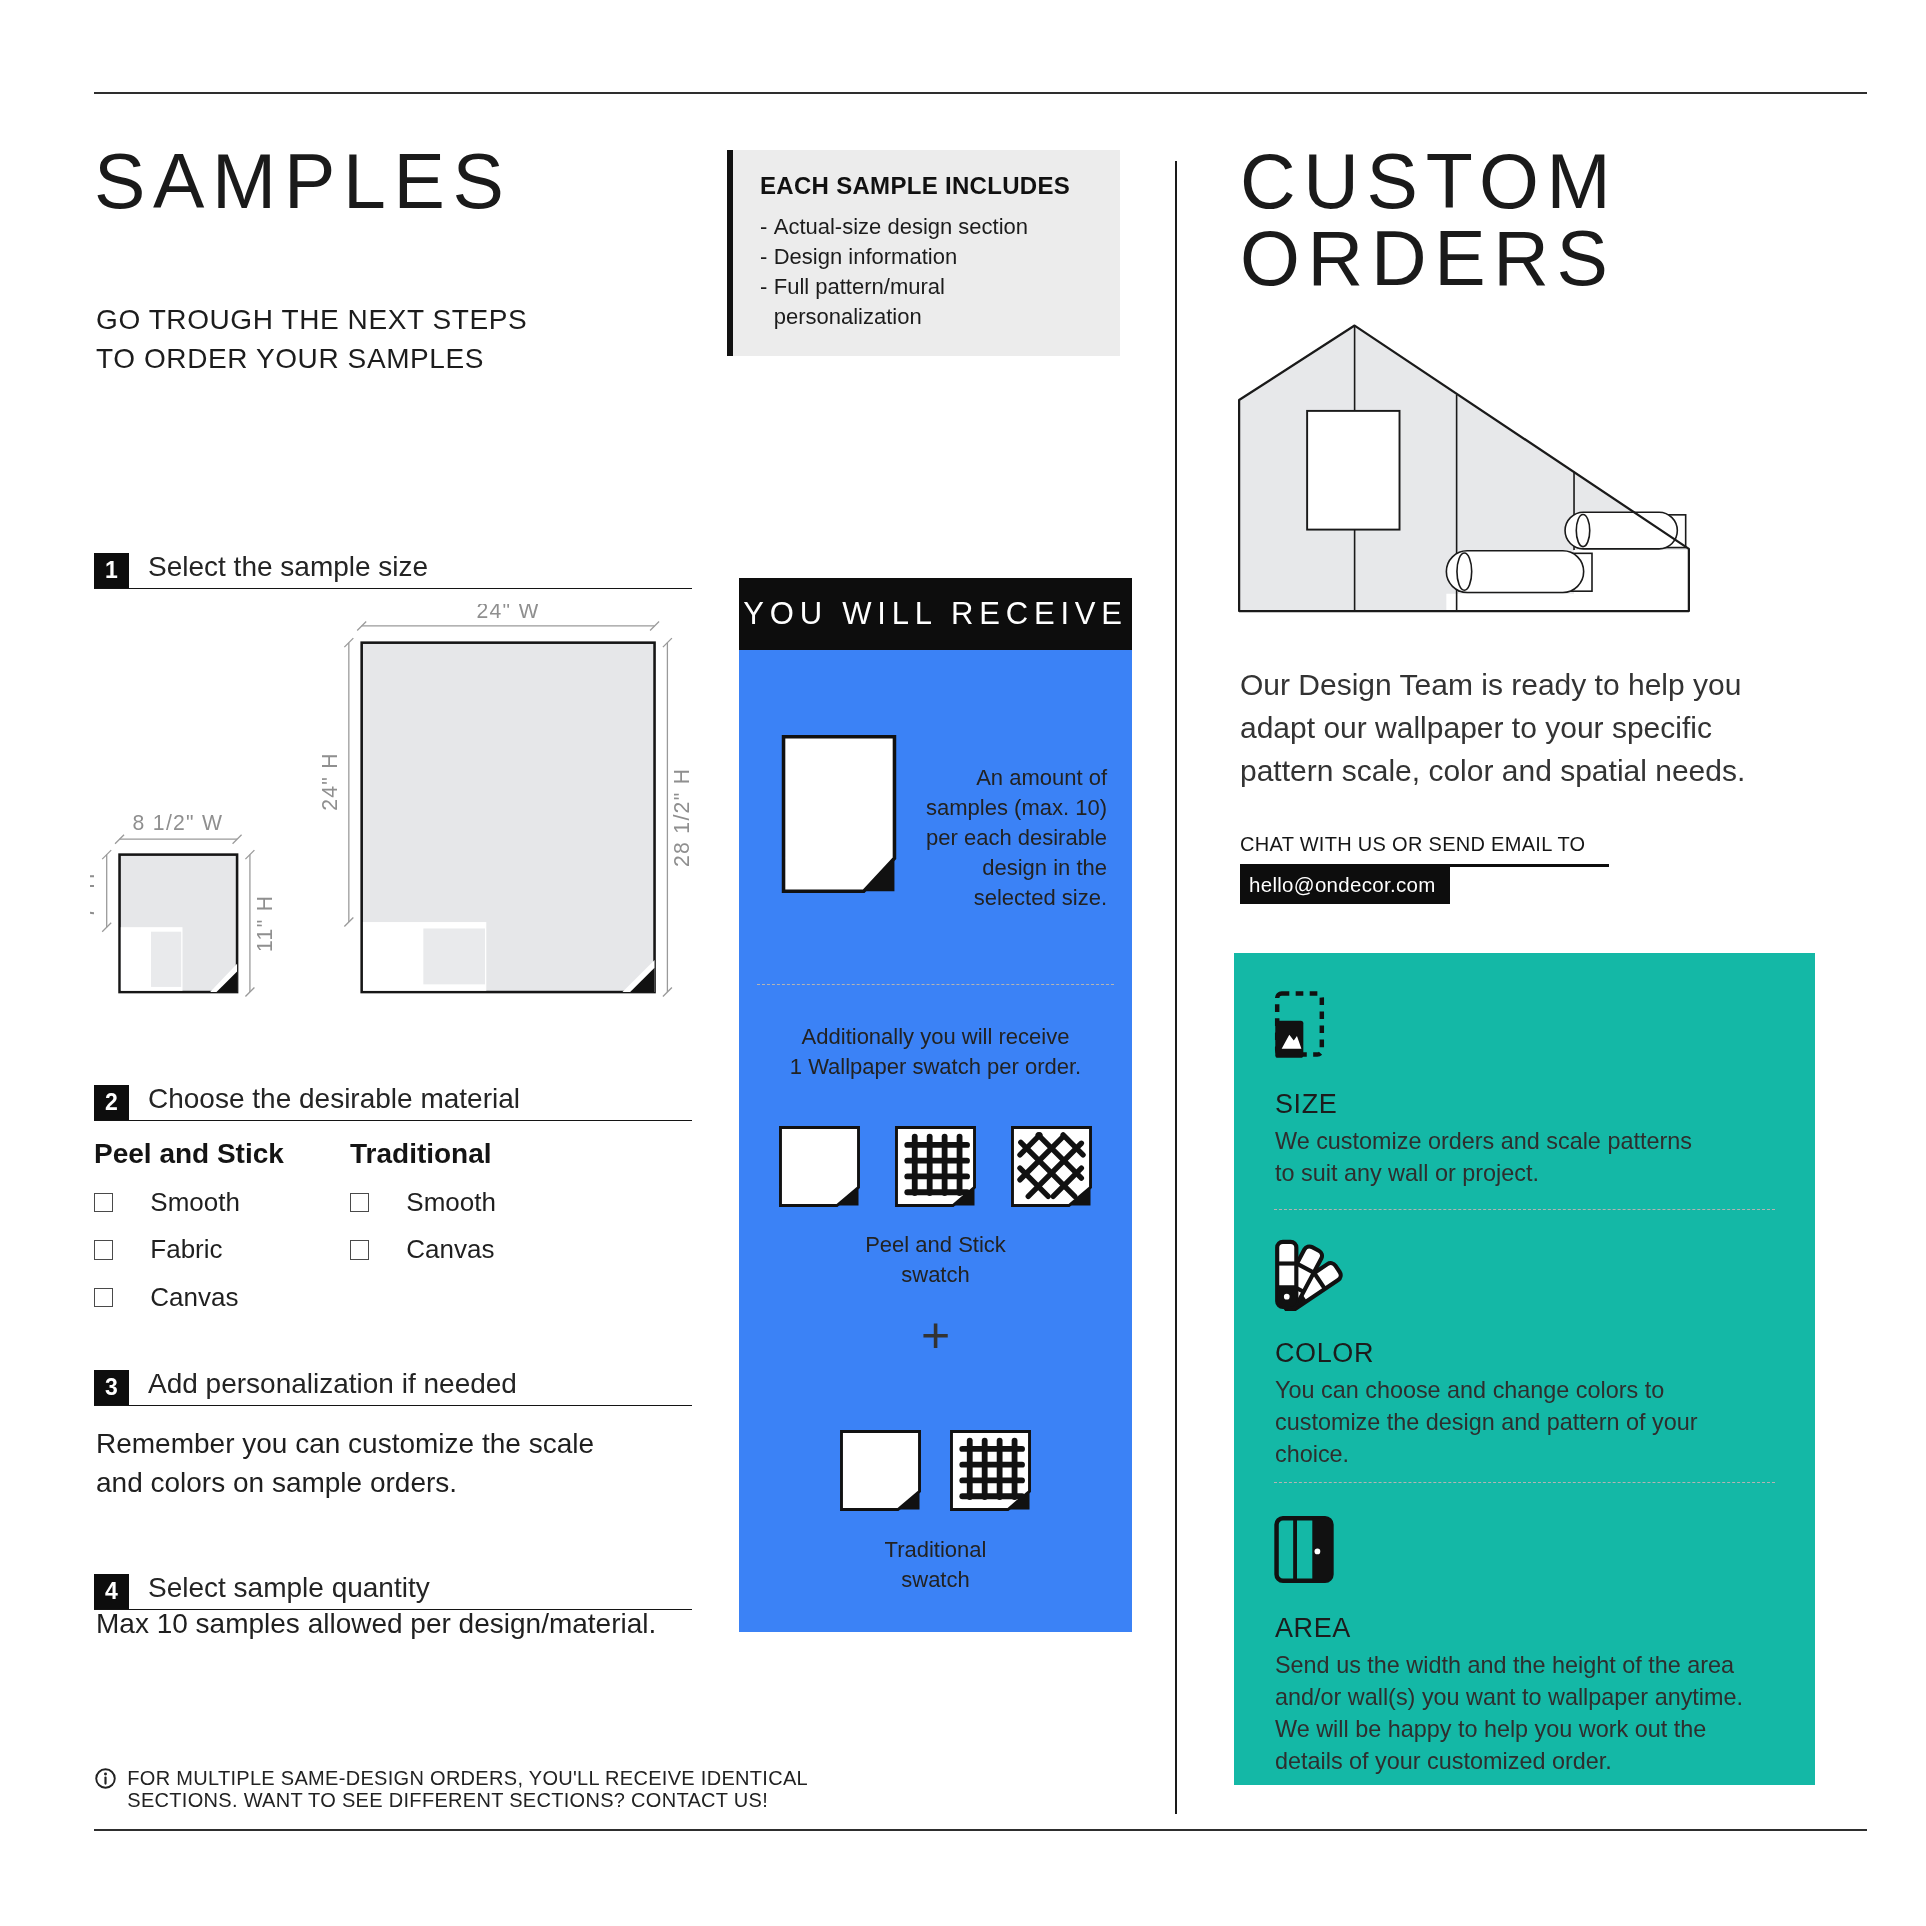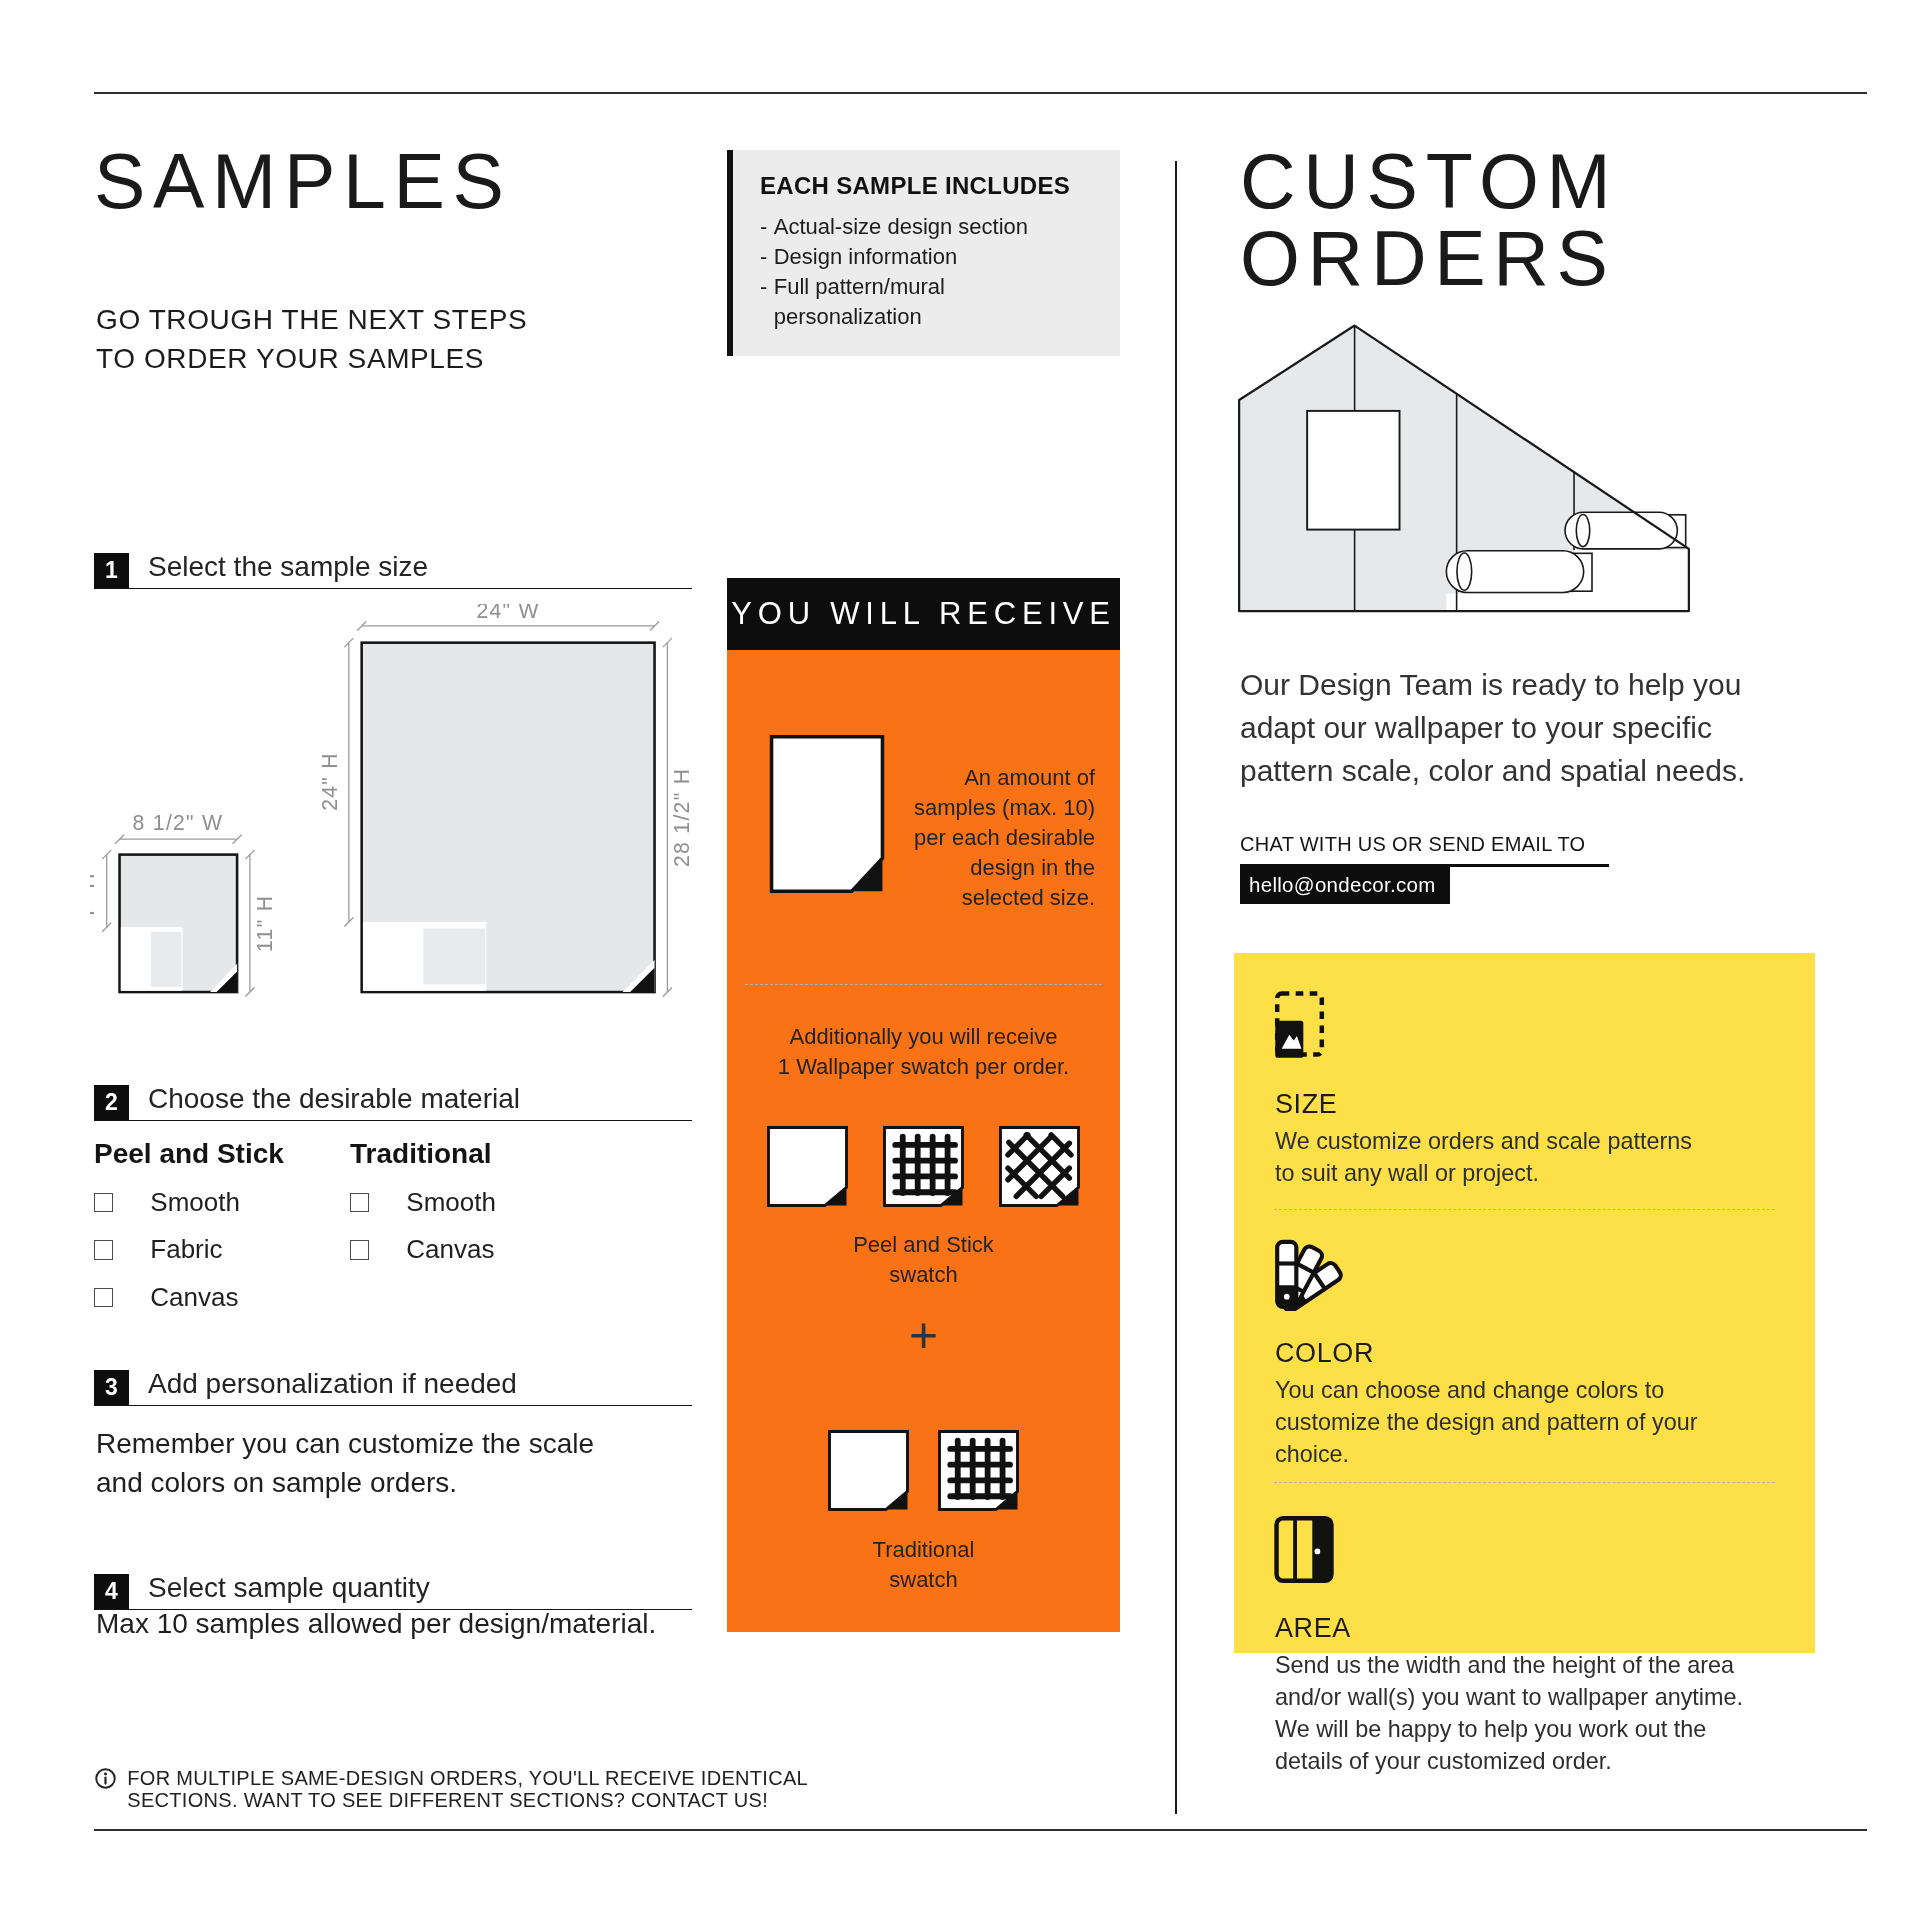--- a/index.html
+++ b/index.html
@@ -34,39 +34,39 @@
   .mat-col{width:256px;}
   .mat-head{font-size:28px;font-weight:700;color:#141414;}
   .opt{margin-top:16.7px;font-size:26px;color:#1f1f1f;display:flex;align-items:center;gap:24px;}
   .cb{width:17.3px;height:17.3px;border:1.6px solid #4a4a4a;display:inline-block;margin-right:13px;flex:0 0 auto;}
 
   .body-text{font-size:28px;line-height:39px;color:#1f1f1f;}
 
   .footnote{display:flex;align-items:flex-start;}
   .footnote-text{margin-left:10.3px;font-size:20px;line-height:22px;letter-spacing:0.3px;color:#222;}
 
-  .receive-panel{width:393px;height:1054px;background:#f97316;}
+  .receive-panel{width:393px;height:1054px;background:#3b82f6;margin-left:12px;}
   .receive-banner{
     height:72px;background:#0d0d0d;color:#ffffff;font-size:31px;letter-spacing:5.8px;
     display:flex;align-items:center;justify-content:center;
   }
   .receive-text{font-size:22px;line-height:30px;color:#222;}
   .dashed-div{border-top:1.3px dashed #b3b3b3;}
   .center-text{text-align:center;}
   .caption{font-size:22px;line-height:29.5px;color:#222;}
   .plus-sign{font-size:50px;font-weight:200;color:#333;line-height:1;}
 
   .desc{font-size:30px;line-height:43px;color:#333;}
   .chat-label{font-size:20px;letter-spacing:0.3px;color:#161616;}
   .email-line{height:3.2px;background:#0d0d0d;}
   .email-box{
     display:inline-block;background:#0d0d0d;color:#fff;font-size:20.5px;
     padding:5.8px 14px 7.7px 9px;letter-spacing:0.3px;
   }
-  .info-panel{width:581px;height:700px;background:#fde047;box-sizing:border-box;}
+  .info-panel{width:581px;height:832px;background:#14b8a6;box-sizing:border-box;}
   .panel-head{font-size:27px;letter-spacing:0.6px;color:#1c1c1c;}
   .panel-text{font-size:23.4px;line-height:32px;color:#2e2e2e;}
 
   svg text{font-family:"Liberation Sans","DejaVu Sans",sans-serif;}
   .dimlabel{font-size:33px;fill:#8f8f8f;letter-spacing:2px;}
 </style>
 </head>
 <body>
 
 <div class="abs rule" style="left:94px;top:92px;width:1773px;"></div>

